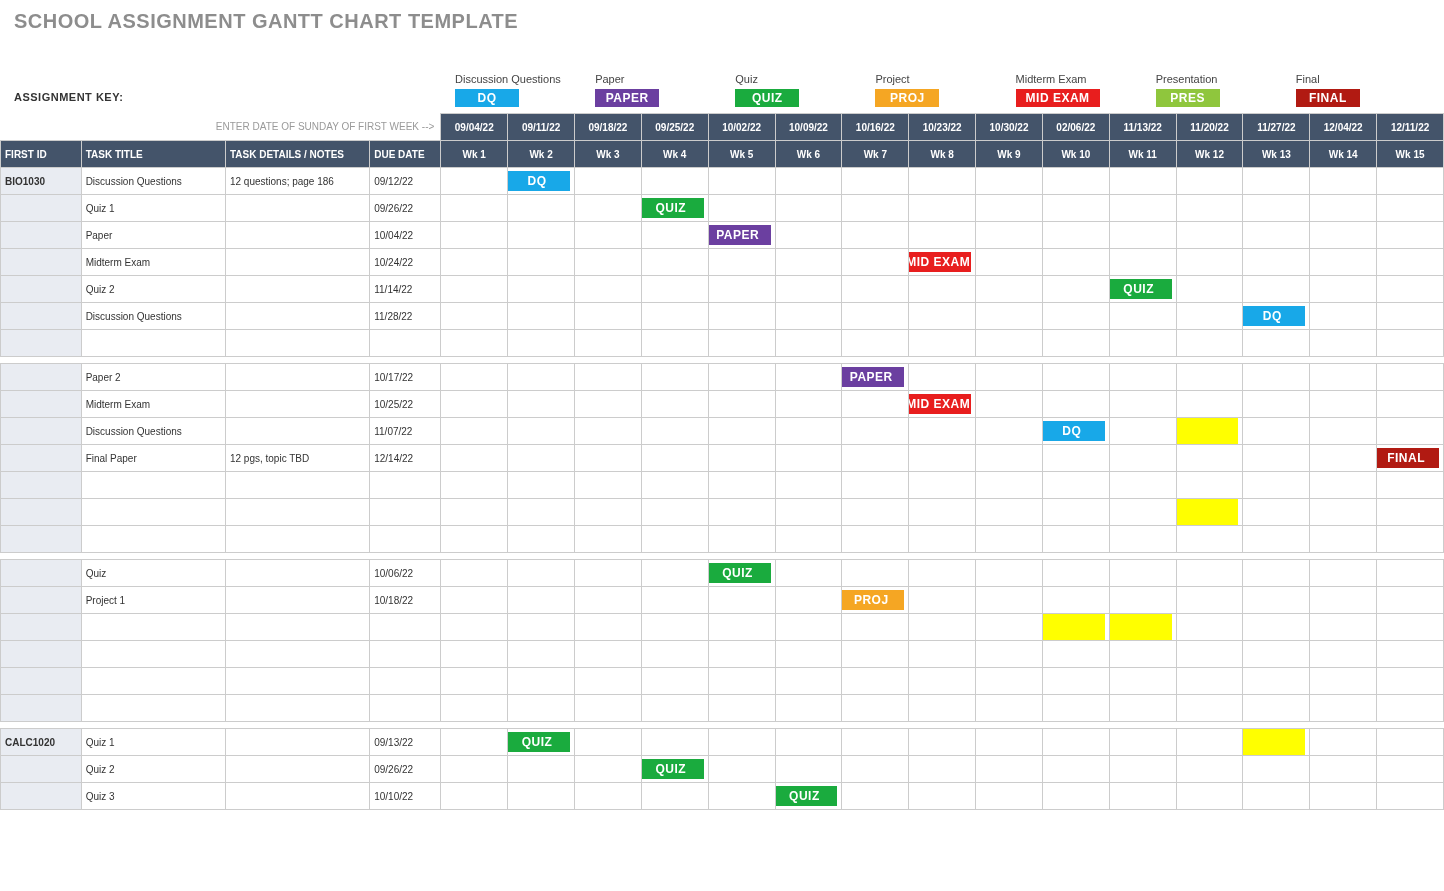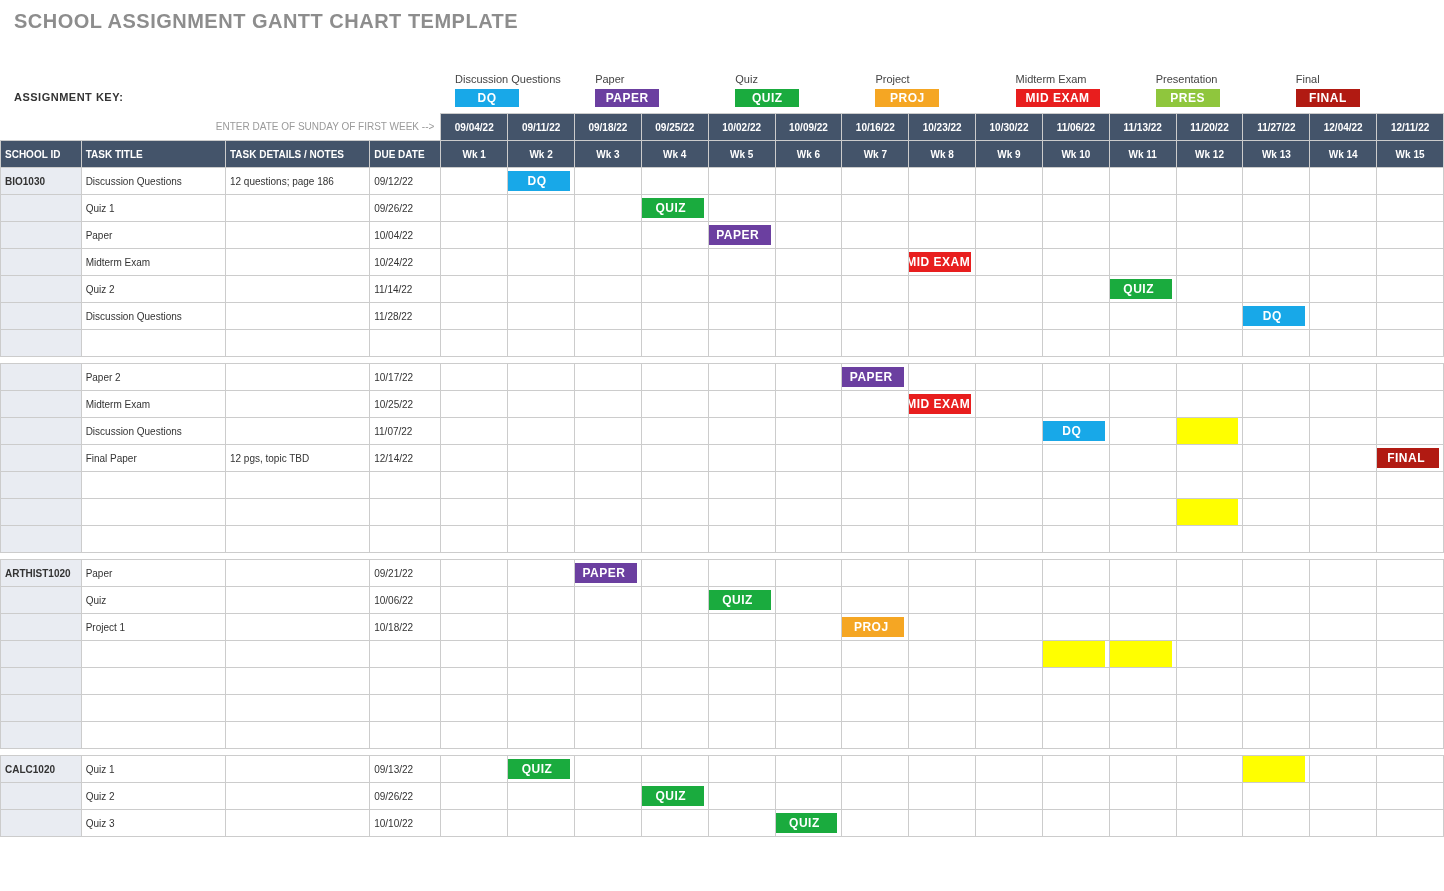--- a/index.html
+++ b/index.html
@@ -93,29 +93,29 @@
       <th colspan="4" class="leadcell">ENTER DATE OF SUNDAY OF FIRST WEEK --&gt;</th>
     <th>09/04/22</th>
         <th>09/11/22</th>
         <th>09/18/22</th>
         <th>09/25/22</th>
         <th>10/02/22</th>
         <th>10/09/22</th>
         <th>10/16/22</th>
         <th>10/23/22</th>
         <th>10/30/22</th>
-        <th>11/06/22</th>
+        <th>02/06/22</th>
         <th>11/13/22</th>
         <th>11/20/22</th>
         <th>11/27/22</th>
         <th>12/04/22</th>
         <th>12/11/22</th>
       </tr>
     <tr class="hdr" id="hdr-row">
-      <th style="text-align:left;">SCHOOL ID</th>
+      <th style="text-align:left;">FIRST ID</th>
       <th style="text-align:left;">TASK TITLE</th>
       <th style="text-align:left;">TASK DETAILS / NOTES</th>
       <th style="text-align:left;">DUE DATE</th>
     <th>Wk 1</th>
         <th>Wk 2</th>
         <th>Wk 3</th>
         <th>Wk 4</th>
         <th>Wk 5</th>
         <th>Wk 6</th>
         <th>Wk 7</th>
@@ -468,45 +468,20 @@
         <td></td>
         <td></td>
         <td></td>
         <td></td>
         <td></td>
       </tr>
       <tr class="sep">
         <td colspan="19"></td>
       </tr>
       <tr>
-        <td class="course staticcell">ARTHIST1020</td>
-        <td>Paper</td>
-        <td></td>
-        <td>09/21/22</td>
-        <td></td>
-        <td></td>
-        <td style="padding: 0px;">
-          <div class="cellbadge">
-            <div class="badge" style="background: rgb(107, 63, 160);">PAPER</div>
-          </div>
-        </td>
-        <td></td>
-        <td></td>
-        <td></td>
-        <td></td>
-        <td></td>
-        <td></td>
-        <td></td>
-        <td></td>
-        <td></td>
-        <td></td>
-        <td></td>
-        <td></td>
-      </tr>
-      <tr>
         <td class="staticcell"></td>
         <td>Quiz</td>
         <td></td>
         <td>10/06/22</td>
         <td></td>
         <td></td>
         <td></td>
         <td></td>
         <td style="padding: 0px;">
           <div class="cellbadge">

